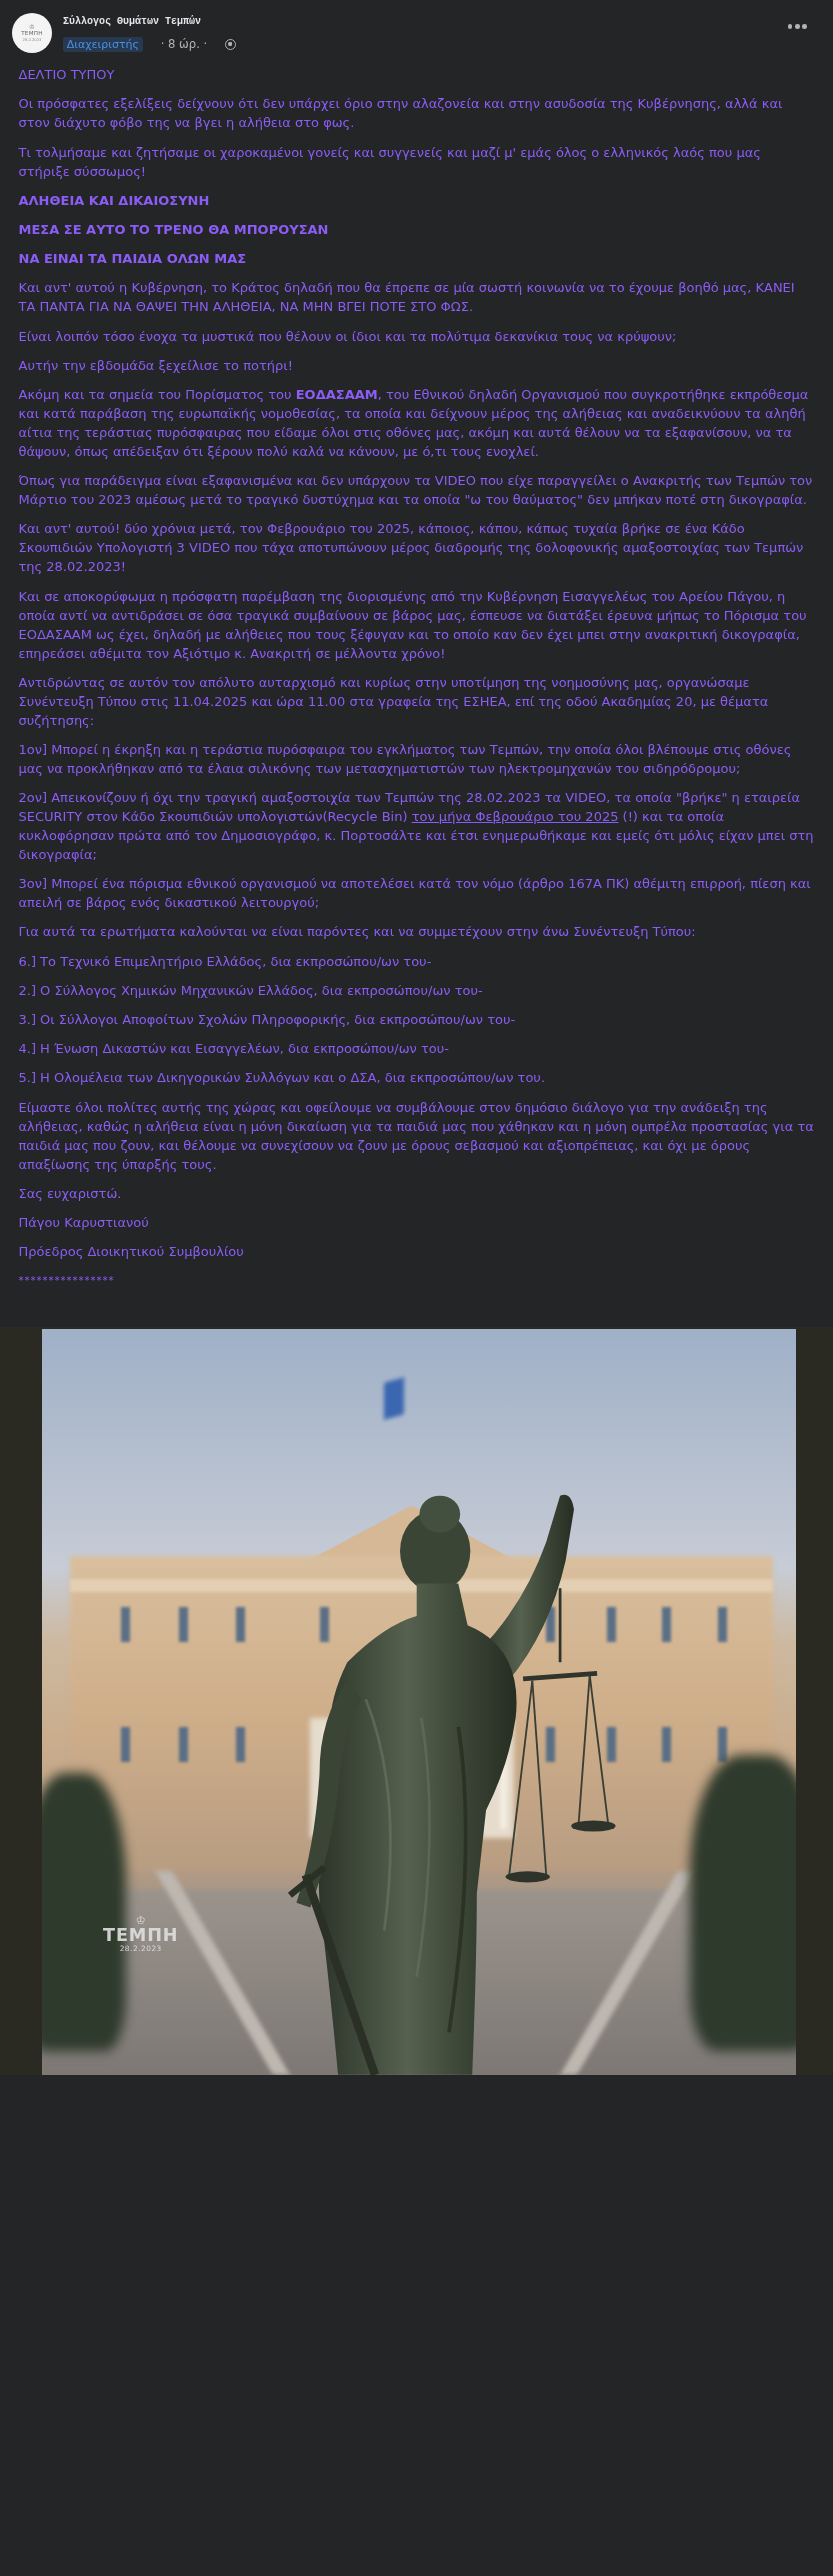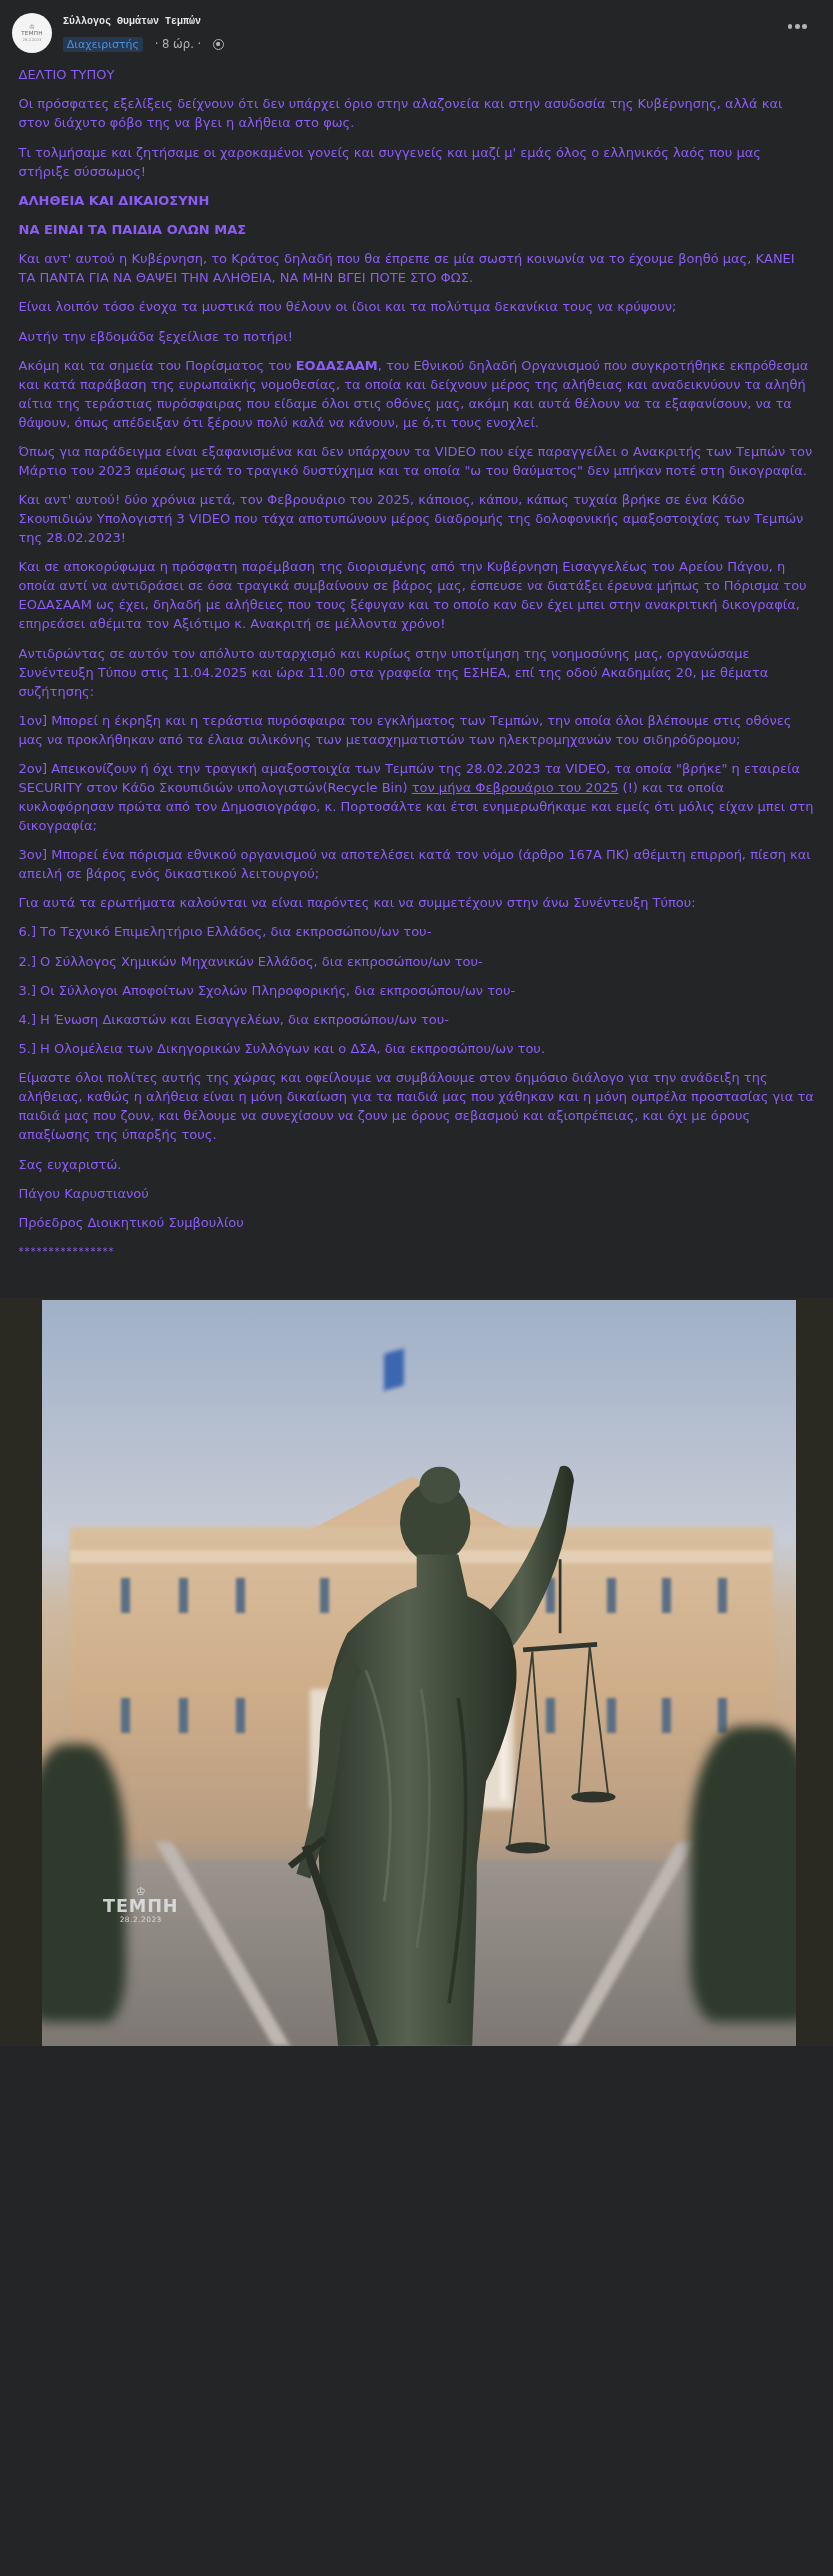--- a/index.html
+++ b/index.html
@@ -11,21 +11,21 @@
     position: absolute; left: 12px; top: 13px; width: 40px; height: 40px;
     border-radius: 50%; background: #f4f4f4; display: flex; flex-direction: column;
     align-items: center; justify-content: center; overflow: hidden;
   }
   .avatar .crown { font-size: 6.5px; color: #777; line-height: 6.5px; }
   .avatar .logo-text { font-size: 5.6px; color: #666; letter-spacing: 0.3px; line-height: 7.4px; }
   .avatar .logo-sub { font-size: 3.7px; color: #888; line-height: 4.6px; }
   .page-name {
     position: absolute; left: 63px; top: 15.7px; font-size: 10px; font-weight: bold; color: #e4e6eb; font-family: Liberation Mono, monospace;
   }
-  .meta { position: absolute; left: 63px; top: 37px; display: flex; align-items: center; gap: 12px; font-size: 11.6px; color: #b0b3b8; }
+  .meta { position: absolute; left: 63px; top: 37px; display: flex; align-items: center; gap: 18px; font-size: 11.6px; color: #b0b3b8; }
   .badge {
     background: #263951; color: #4d8fe0; font-size: 11px; padding: 0.9px 3.7px; border-radius: 2.8px;
   }
   .globe-icon { width: 11px; height: 11px; border-radius: 50%; border: 1.4px solid #b0b3b8; position: relative; display: inline-block; }
   .globe-icon::after { content: ""; position: absolute; left: 1.9px; top: 1.9px; width: 3.7px; height: 4.6px; background: #b0b3b8; border-radius: 50% 30% 40% 50%; }
   .more-button {
     position: absolute; right: 26px; top: 24px; display: flex; gap: 2.8px; cursor: pointer;
   }
   .more-button span { width: 4.6px; height: 4.6px; background: #b0b3b8; border-radius: 50%; display: block; }
 
@@ -90,20 +90,21 @@
         <span></span>
         <span></span>
     </div>
   </div>
 
   <div class="body-text">
     <p>ΔΕΛΤΙΟ ΤΥΠΟΥ</p>
     <p>Οι πρόσφατες εξελίξεις δείχνουν ότι δεν υπάρχει όριο στην αλαζονεία και στην ασυδοσία της Κυβέρνησης, αλλά και στον διάχυτο φόβο της να βγει η αλήθεια στο φως.</p>
     <p>Τι τολμήσαμε και ζητήσαμε οι χαροκαμένοι γονείς και συγγενείς και μαζί μ' εμάς όλος ο ελληνικός λαός που μας στήριξε σύσσωμος!</p>
     <p><b>ΑΛΗΘΕΙΑ ΚΑΙ ΔΙΚΑΙΟΣΥΝΗ</b></p>
+    <p><b>ΜΕΣΑ ΣΕ ΑΥΤΟ ΤΟ ΤΡΕΝΟ ΘΑ ΜΠΟΡΟΥΣΑΝ</b></p>
     <p><b>ΝΑ ΕΙΝΑΙ ΤΑ ΠΑΙΔΙΑ ΟΛΩΝ ΜΑΣ</b></p>
     <p>Και αντ' αυτού η Κυβέρνηση, το Κράτος δηλαδή που θα έπρεπε σε μία σωστή κοινωνία να το έχουμε βοηθό μας, ΚΑΝΕΙ ΤΑ ΠΑΝΤΑ ΓΙΑ ΝΑ ΘΑΨΕΙ ΤΗΝ ΑΛΗΘΕΙΑ, ΝΑ ΜΗΝ ΒΓΕΙ ΠΟΤΕ ΣΤΟ ΦΩΣ.</p>
     <p>Είναι λοιπόν τόσο ένοχα τα μυστικά που θέλουν οι ίδιοι και τα πολύτιμα δεκανίκια τους να κρύψουν;</p>
     <p>Αυτήν την εβδομάδα ξεχείλισε το ποτήρι!</p>
     <p><span>Ακόμη και τα σημεία του Πορίσματος του </span><b>ΕΟΔΑΣΑΑΜ</b><span>, του Εθνικού δηλαδή Οργανισμού που συγκροτήθηκε εκπρόθεσμα και κατά παράβαση της ευρωπαϊκής νομοθεσίας, τα οποία και δείχνουν μέρος της αλήθειας και αναδεικνύουν τα αληθή αίτια της τεράστιας πυρόσφαιρας που είδαμε όλοι στις οθόνες μας, ακόμη και αυτά θέλουν να τα εξαφανίσουν, να τα θάψουν, όπως απέδειξαν ότι ξέρουν πολύ καλά να κάνουν, με ό,τι τους ενοχλεί.</span></p>
     <p>Όπως για παράδειγμα είναι εξαφανισμένα και δεν υπάρχουν τα VIDEO που είχε παραγγείλει ο Ανακριτής των Τεμπών τον Μάρτιο του 2023 αμέσως μετά το τραγικό δυστύχημα και τα οποία "ω του θαύματος" δεν μπήκαν ποτέ στη δικογραφία.</p>
     <p>Και αντ' αυτού! δύο χρόνια μετά, τον Φεβρουάριο του 2025, κάποιος, κάπου, κάπως τυχαία βρήκε σε ένα Κάδο Σκουπιδιών Υπολογιστή 3 VIDEO που τάχα αποτυπώνουν μέρος διαδρομής της δολοφονικής αμαξοστοιχίας των Τεμπών της 28.02.2023!</p>
     <p>Και σε αποκορύφωμα η πρόσφατη παρέμβαση της διορισμένης από την Κυβέρνηση Εισαγγελέως του Αρείου Πάγου, η οποία αντί να αντιδράσει σε όσα τραγικά συμβαίνουν σε βάρος μας, έσπευσε να διατάξει έρευνα μήπως το Πόρισμα του ΕΟΔΑΣΑΑΜ ως έχει, δηλαδή με αλήθειες που τους ξέφυγαν και το οποίο καν δεν έχει μπει στην ανακριτική δικογραφία, επηρεάσει αθέμιτα τον Αξιότιμο κ. Ανακριτή σε μέλλοντα χρόνο!</p>
     <p>Αντιδρώντας σε αυτόν τον απόλυτο αυταρχισμό και κυρίως στην υποτίμηση της νοημοσύνης μας, οργανώσαμε Συνέντευξη Τύπου στις 11.04.2025 και ώρα 11.00 στα γραφεία της ΕΣΗΕΑ, επί της οδού Ακαδημίας 20, με θέματα συζήτησης:</p>
     <p>1ον] Μπορεί η έκρηξη και η τεράστια πυρόσφαιρα του εγκλήματος των Τεμπών, την οποία όλοι βλέπουμε στις οθόνες μας να προκλήθηκαν από τα έλαια σιλικόνης των μετασχηματιστών των ηλεκτρομηχανών του σιδηρόδρομου;</p>

